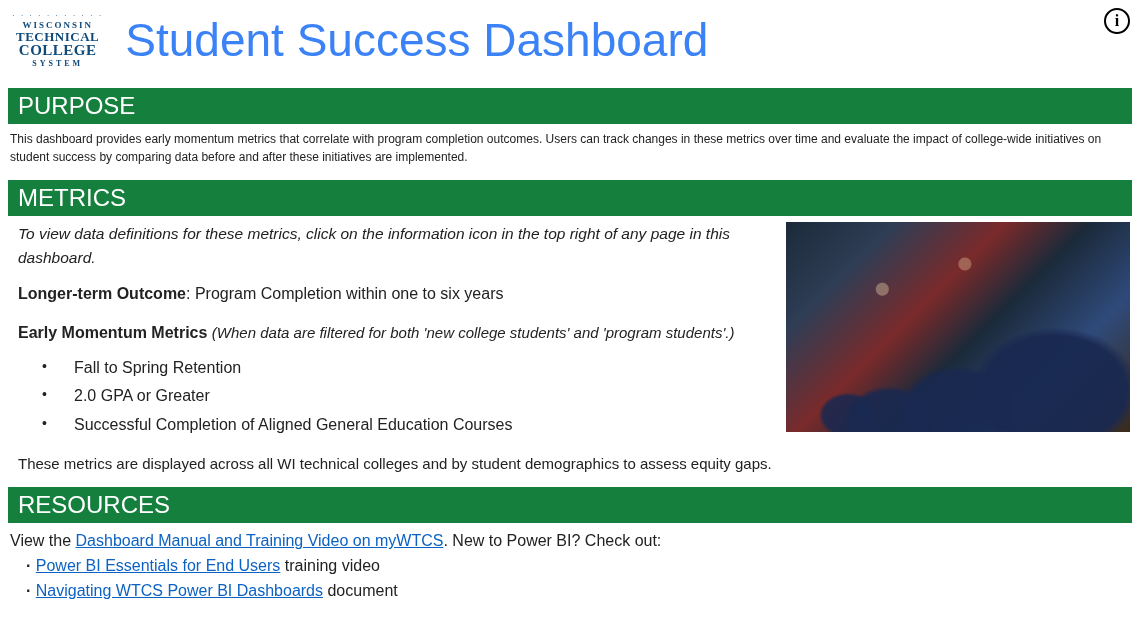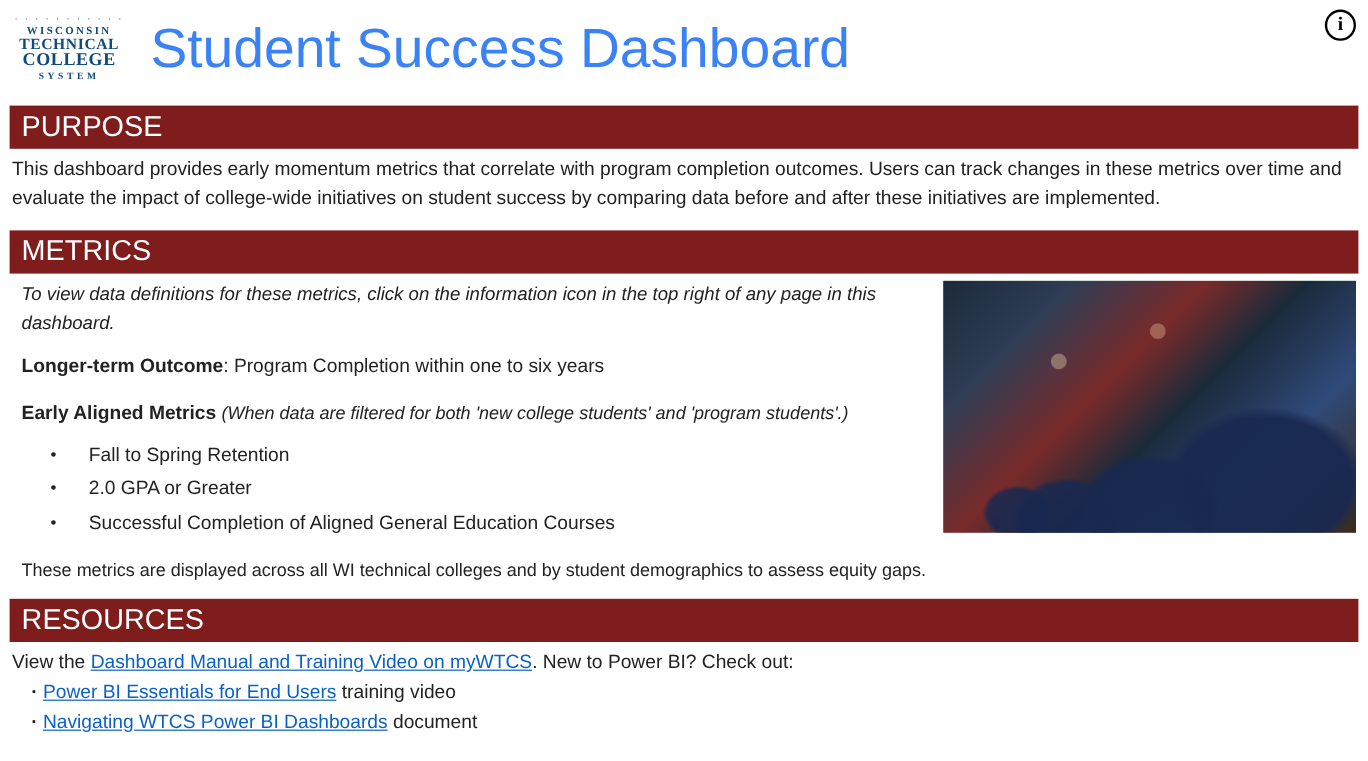--- a/index.html
+++ b/index.html
@@ -53,30 +53,30 @@
       align-items: center;
       justify-content: center;
       cursor: pointer;
       font-family: "Times New Roman", serif;
       font-weight: bold;
       font-size: 16px;
       background: transparent;
       color: #000;
     }
     .section-bar {
-      background: #7f1d1d;
+      background: #15803d;
       color: #fff;
       font-size: 24px;
       font-weight: 400;
       padding: 4px 10px;
       margin: 0 8px;
     }
     .section-body {
       padding: 6px 10px 14px 10px;
-      font-size: 16px;
+      font-size: 12px;
       line-height: 1.5;
       color: #222;
     }
     .metrics-wrap {
       display: flex;
       gap: 10px;
       padding: 6px 10px 2px 18px;
     }
     .metrics-left {
       flex: 1;
@@ -166,21 +166,21 @@
 <div class="section-body">This dashboard provides early momentum metrics that correlate with program completion outcomes. Users can track changes in these metrics over time and evaluate the impact of college-wide initiatives on student success by comparing data before and after these initiatives are implemented.</div>
 
 <div class="section-bar">METRICS</div>
 <div class="metrics-wrap">
   <div class="metrics-left">
     <em class="hint">To view data definitions for these metrics, click on the information icon in the top right of any page in this dashboard.</em>
     <div class="row-outcome">
       <strong>Longer-term Outcome</strong><span>: Program Completion within one to six years</span>
     </div>
     <div class="row-emm">
-      <strong>Early Aligned Metrics</strong>
+      <strong>Early Momentum Metrics</strong>
       <span class="caveat">(When data are filtered for both 'new college students' and 'program students'.)</span>
     </div>
     <ul class="bullets">
       <li>Fall to Spring Retention</li>
       <li>2.0 GPA or Greater</li>
       <li>Successful Completion of Aligned General Education Courses</li>
     </ul>
     <div class="metrics-footer">These metrics are displayed across all WI technical colleges and by student demographics to assess equity gaps.</div>
   </div>
   <div class="grad-photo"></div>

